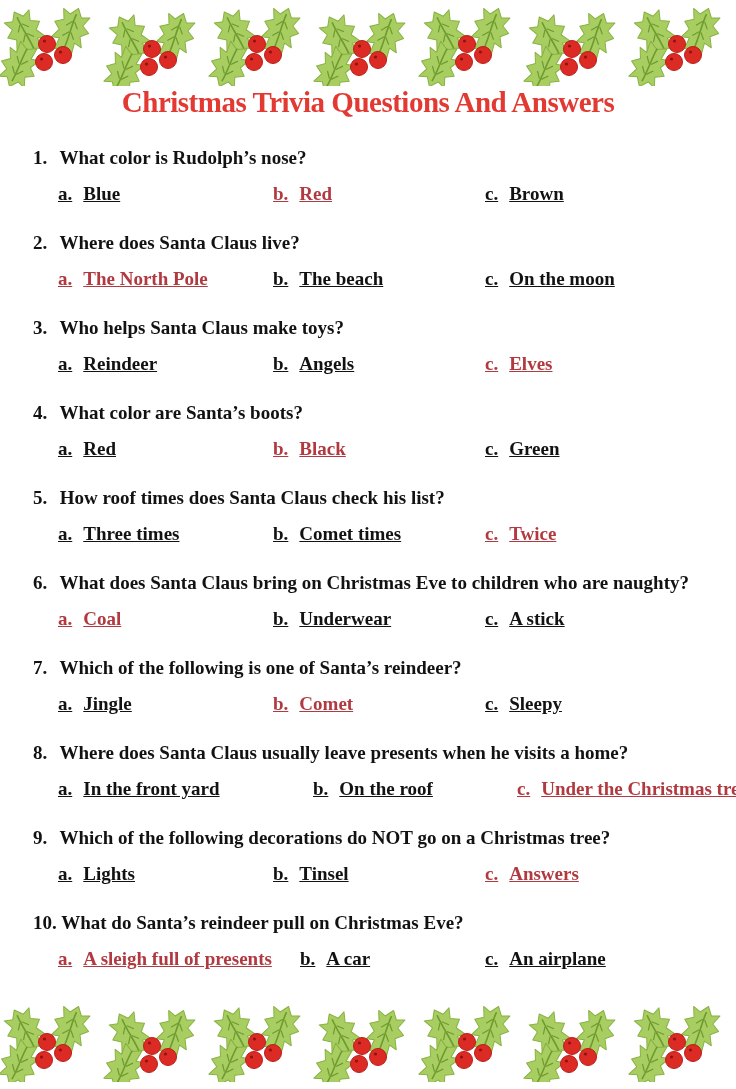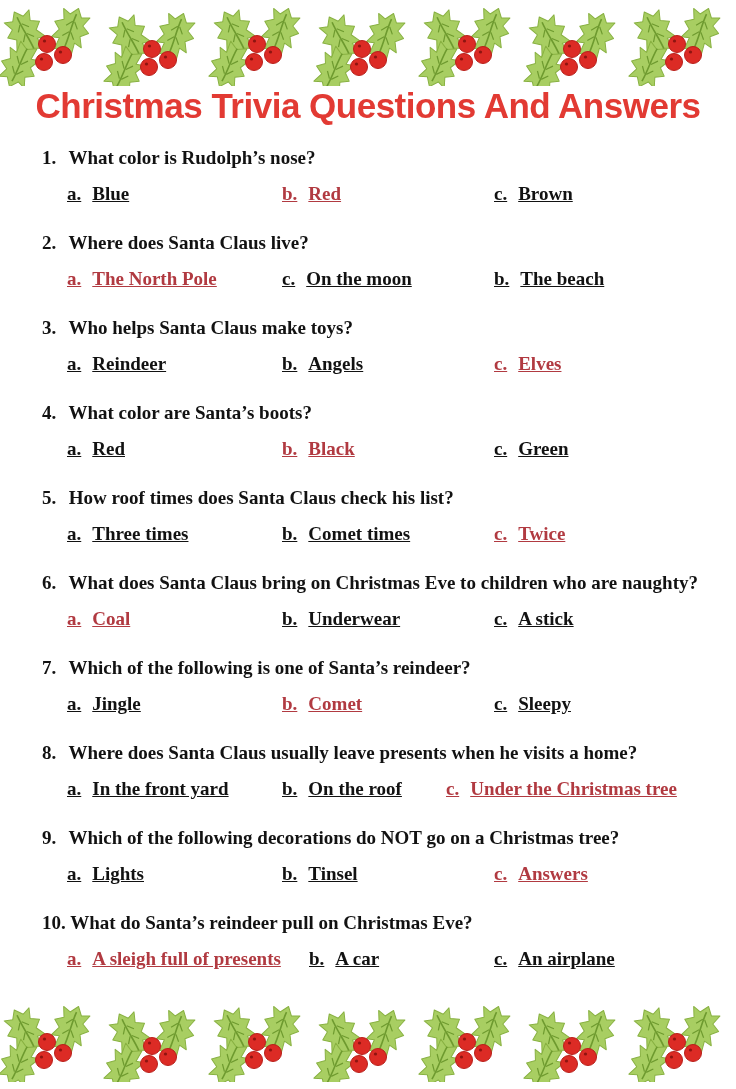--- a/index.html
+++ b/index.html
@@ -9,43 +9,43 @@
     background:#ffffff;
     overflow:hidden;
     font-family:"Liberation Serif", serif;
   }
   .holly-border { position:absolute; left:0; display:block; }
   .holly-border.top { top:6px; }
   .holly-border.bottom { top:1002px; }
   .main-title {
     position:absolute; top:86px; left:0; width:100%;
     text-align:center;
-    font-family:Liberation Sans, sans-serif;
+    font-family:Liberation Serif, serif;
     font-weight:bold;
-    font-size:35px;
+    font-size:29px;
     letter-spacing:-0.5px;
     color:#e23a33;
     margin:0;
   }
   .questions { position:absolute; top:145px; left:33px; right:18px; }
-  .question { margin:0 0 24px 9px; }
+  .question { margin:0 0 24px 0; }
   .q-line {
     margin:0 0 11px 0;
     font-size:19px; line-height:25px;
     font-weight:bold; color:#121212;
   }
   .q-num { display:inline-block; min-width:22px; }
   .opts {
     display:grid;
     grid-template-columns:215px 212px 1fr;
     padding-left:25px;
     font-size:19px; line-height:25px;
     font-weight:bold; color:#121212;
   }
-  .opts.cols-q8  { grid-template-columns:215px 164px 1fr; }
+  .opts.cols-q8  { grid-template-columns:215px 164px 1fr;gap:40px; }
   .opts.cols-q10 { grid-template-columns:242px 185px 1fr; }
   .opt { white-space:nowrap;text-decoration:underline; }
   .opt-key { margin-right:11px; }
   .opt.correct { color:#b13a41; }
 </style>
 </head>
 <body>
 
 <div class="page">
 
@@ -94,22 +94,22 @@
       </div>
     </section>
 
     <section class="question">
       <p class="q-line">
         <span class="q-num">2.</span>
         <span>Where does Santa Claus live?</span>
       </p>
       <div class="opts">
         <span class="opt correct"><span class="opt-key">a.</span><span>The North Pole</span></span>
+        <span class="opt"><span class="opt-key">b.</span><span>The beach</span></span>
         <span class="opt"><span class="opt-key">c.</span><span>On the moon</span></span>
-        <span class="opt"><span class="opt-key">b.</span><span>The beach</span></span>
       </div>
     </section>
 
     <section class="question">
       <p class="q-line">
         <span class="q-num">3.</span>
         <span>Who helps Santa Claus make toys?</span>
       </p>
       <div class="opts">
         <span class="opt"><span class="opt-key">a.</span><span>Reindeer</span></span>

